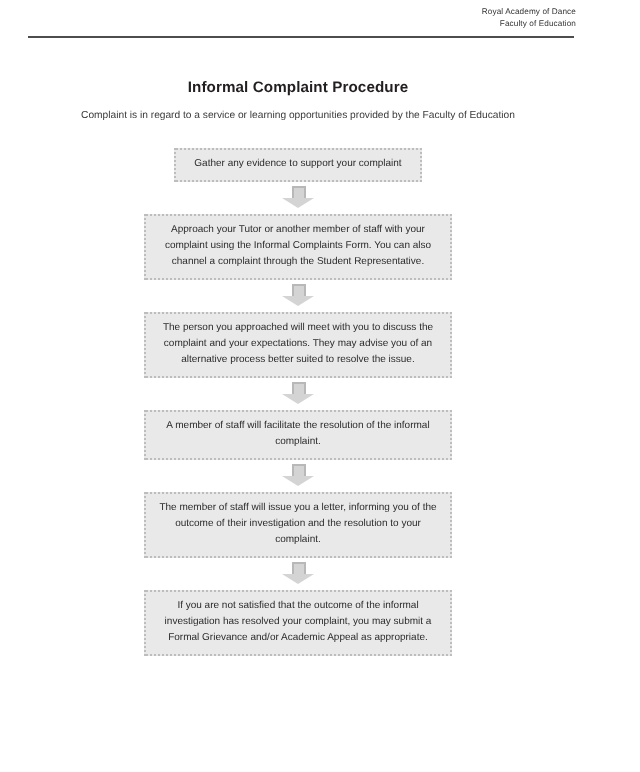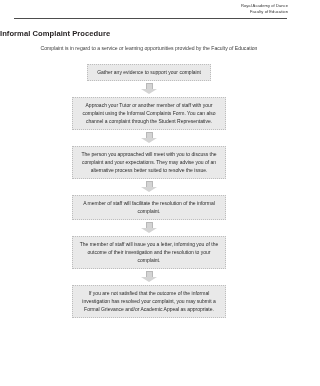--- a/index.html
+++ b/index.html
@@ -35,22 +35,22 @@
     white-space: nowrap;
   }
   .header-rule {
     margin: 3px 11px 0 14px;
     height: 1px;
     background: #4d4d4d;
   }
 
   
   .title {
-    margin-top: 10px;
-    text-align: left;
+    margin-top: 20px;
+    text-align: center;
     font-size: 7.6px;
     font-weight: bold;
     color: #231f20;
     letter-spacing: 0.05px;
   }
   .subtitle {
     margin: 6px 22px 0 22px;
     text-align: center;
     font-size: 5.1px;
     line-height: 8.2px;

